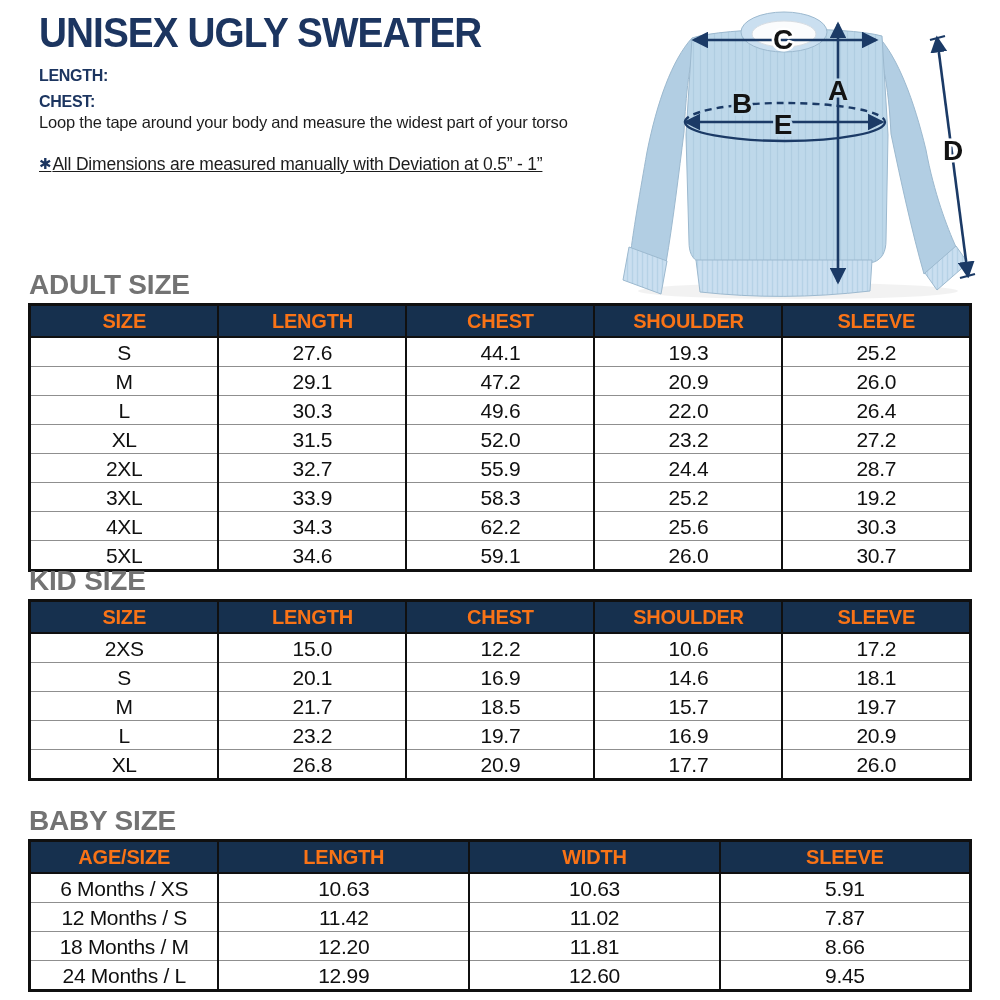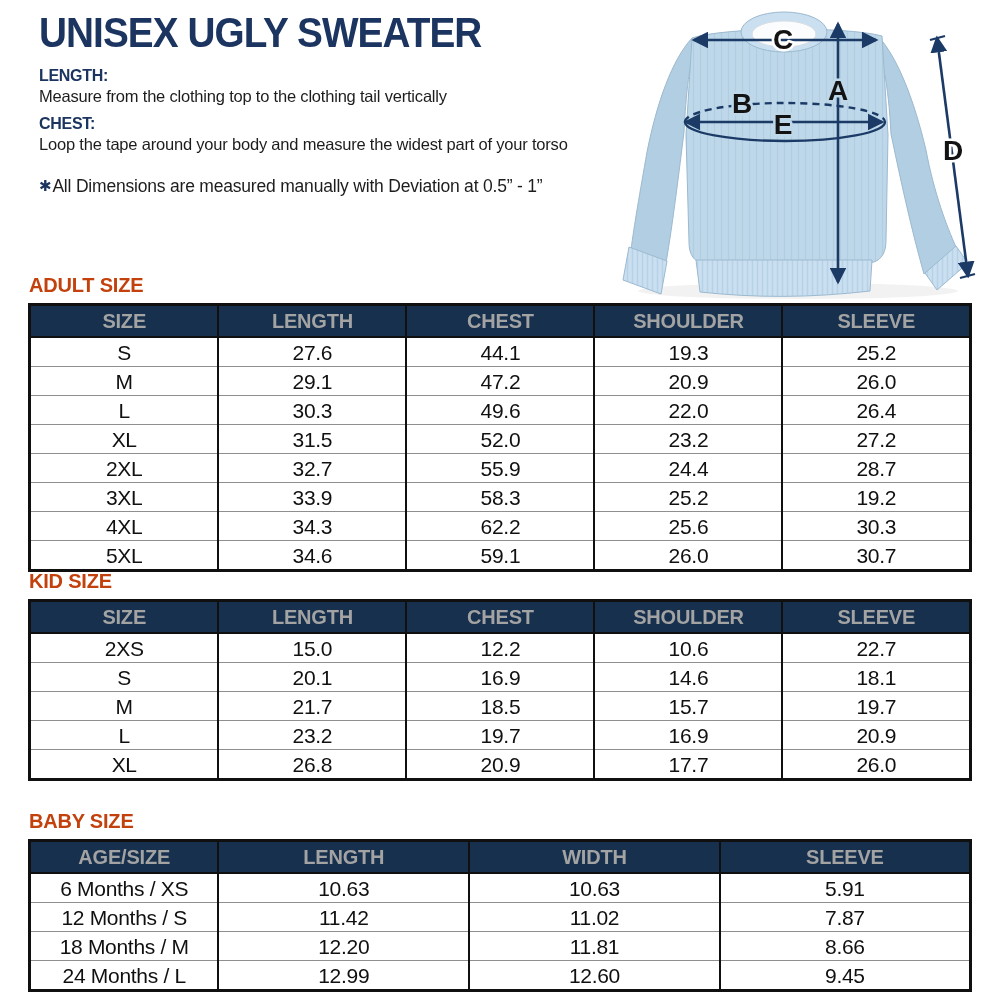--- a/index.html
+++ b/index.html
@@ -5,60 +5,59 @@
   html,body{margin:0;padding:0;background:#ffffff;}
   body{width:1000px;height:1000px;font-family:"Liberation Sans",sans-serif;}
   .page{position:relative;width:1000px;height:1000px;background:#fff;overflow:hidden;}
 
   
   .intro{position:absolute;left:39px;top:8px;width:600px;}
   .intro h1{margin:0 0 10px 0;font-size:43px;font-weight:bold;color:#1c3560;
             letter-spacing:-1px;white-space:nowrap;transform:scaleX(.9);transform-origin:left center;}
   .measure-def h3{margin:8px 0 1px 0;font-size:16px;font-weight:bold;color:#1c3560;letter-spacing:-.3px;}
   .measure-def p{margin:0;font-size:16.5px;line-height:1.27;color:#1d1d1d;letter-spacing:-.2px;}
-  .note{margin:21px 0 0 0;font-size:17.5px;color:#1d1d1d;letter-spacing:-.2px;}
+  .note{margin:21px 0 0 0;font-size:17.5px;color:#1d1d1d;letter-spacing:-.2px;text-decoration:underline;}
   .note .star{color:#1c3560;font-size:15px;margin-right:1px;position:relative;top:-1px;}
 
   
   .sweater{position:absolute;left:620px;top:0;margin:0;width:380px;height:300px;}
   .lbl{font-family:"Liberation Sans",sans-serif;font-size:28px;font-weight:bold;fill:#131313;
        text-anchor:middle;paint-order:stroke;stroke-linejoin:round;}
   .halo-blue{stroke:#bed8ea;stroke-width:5px;}
   .halo-white{stroke:#ffffff;stroke-width:5px;}
   .dim{stroke:#1b3a66;stroke-width:2.6;fill:none;
        marker-start:url(#arrowNavy);marker-end:url(#arrowNavy);}
   .tick{stroke:#1b3a66;stroke-width:2.2;}
   .garment{stroke:#9cb9cf;stroke-width:1;}
 
   
   .tbl{position:absolute;left:28px;width:944px;}
-  .tbl h2{margin:0 0 7px 1px;font-size:20px;line-height:22px;font-weight:bold;color:#c2410c;letter-spacing:-.2px;}
+  .tbl h2{margin:0 0 7px 1px;font-size:28px;line-height:22px;font-weight:bold;color:#737373;letter-spacing:-.2px;}
   .size-table{border-collapse:collapse;width:100%;table-layout:fixed;border:3px solid #101010;}
-  .size-table th{background:#16304e;color:#a3a3a3;font-size:20px;font-weight:bold;height:28px;
+  .size-table th{background:#16304e;color:#f97316;font-size:20px;font-weight:bold;height:28px;
                  border-right:2.5px solid #101010;border-bottom:2px solid #101010;letter-spacing:-.2px;}
   .size-table td{font-size:21px;color:#101010;text-align:center;height:26px;line-height:1;
                  border-right:2.5px solid #101010;border-top:1.2px solid #8f8f8f;letter-spacing:-.3px;}
   .size-table tr > *:last-child{border-right:none;}
   .size-table tbody tr:first-child td{border-top:none;}
   .size-table th:first-child{width:19.6%;}
   .sec-adult{top:274px;}
   .sec-kid{top:570px;border-radius:11px;}
   .sec-baby{top:810px;}
 </style>
 </head>
 <body>
 
 <div class="page">
 
   <header class="intro">
     <h1>UNISEX UGLY SWEATER</h1>
 
     <div class="measure-def">
       <h3>LENGTH:</h3>
-      <p>Measure from the clothing top to the clothing tail vertically</p>
     </div>
     <div class="measure-def">
       <h3>CHEST:</h3>
       <p>Loop the tape around your body and measure the widest part of your torso</p>
     </div>
 
     <p class="note"><span class="star">✱</span><span>All Dimensions are measured manually with Deviation at 0.5” - 1”</span></p>
   </header>
 
   <figure class="sweater">
@@ -194,21 +193,21 @@
             <th>SHOULDER</th>
             <th>SLEEVE</th>
           </tr>
         </thead>
       <tbody>
           <tr>
             <td>2XS</td>
             <td>15.0</td>
             <td>12.2</td>
             <td>10.6</td>
-            <td>22.7</td>
+            <td>17.2</td>
           </tr>
           <tr>
             <td>S</td>
             <td>20.1</td>
             <td>16.9</td>
             <td>14.6</td>
             <td>18.1</td>
           </tr>
           <tr>
             <td>M</td>

